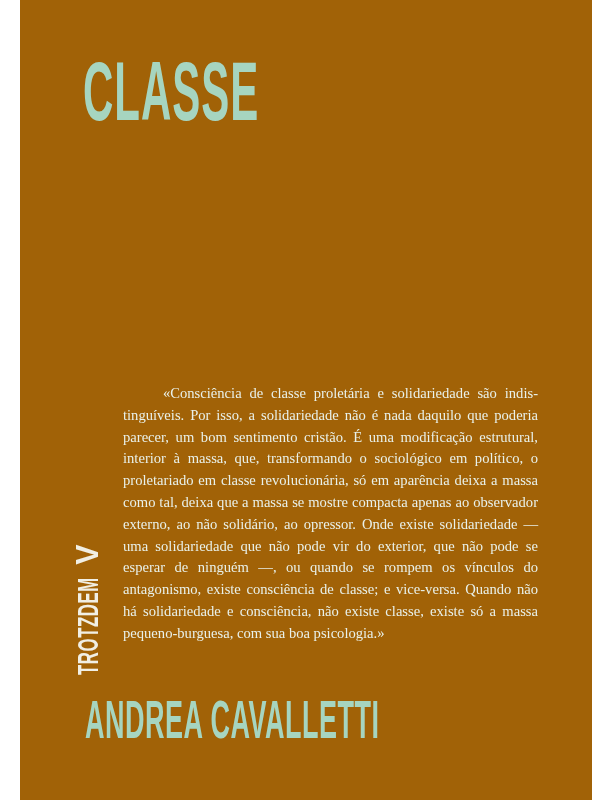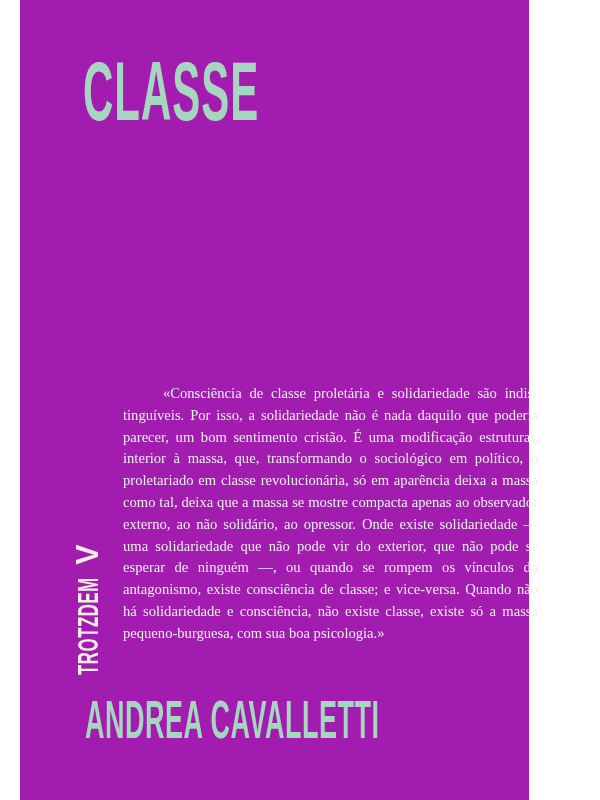--- a/index.html
+++ b/index.html
@@ -10,22 +10,22 @@
     overflow: hidden;
   }
   .page {
     position: relative;
     width: 600px; height: 800px;
     background: #ffffff;
   }
   .panel {
     position: absolute;
     left: 20px; top: 0;
-    width: 509px; height: 800px;
-    background: #a21caf;
+    width: 572px; height: 800px;
+    background: #a16207;
   }
   .title {
     position: absolute;
     left: 63px; top: 49px;
     margin: 0;
     font-family: "Liberation Sans", sans-serif;
     font-weight: bold;
     font-size: 84px;
     line-height: 1;
     letter-spacing: 2px;

